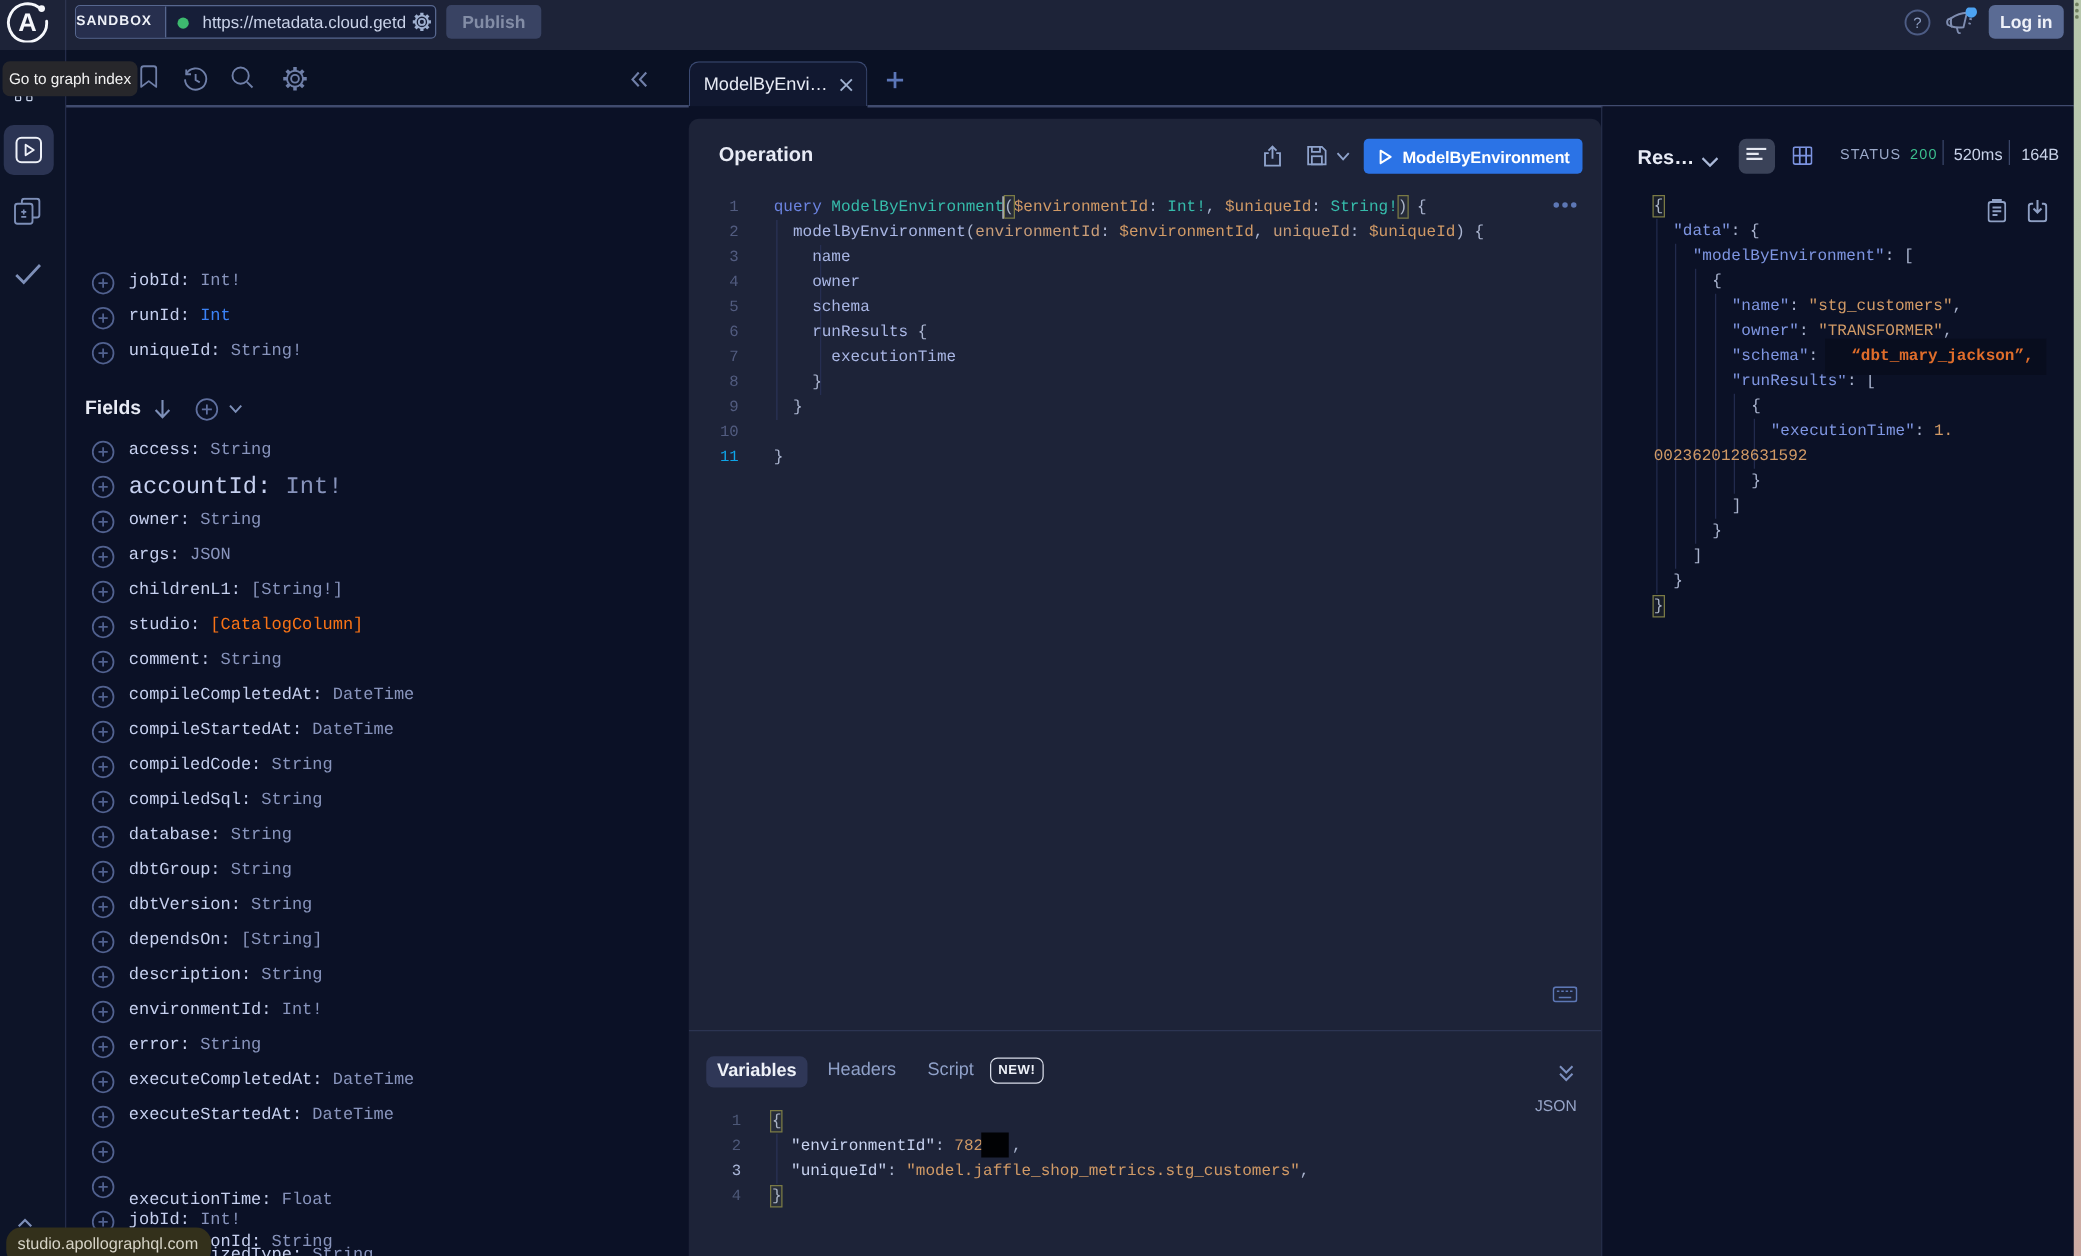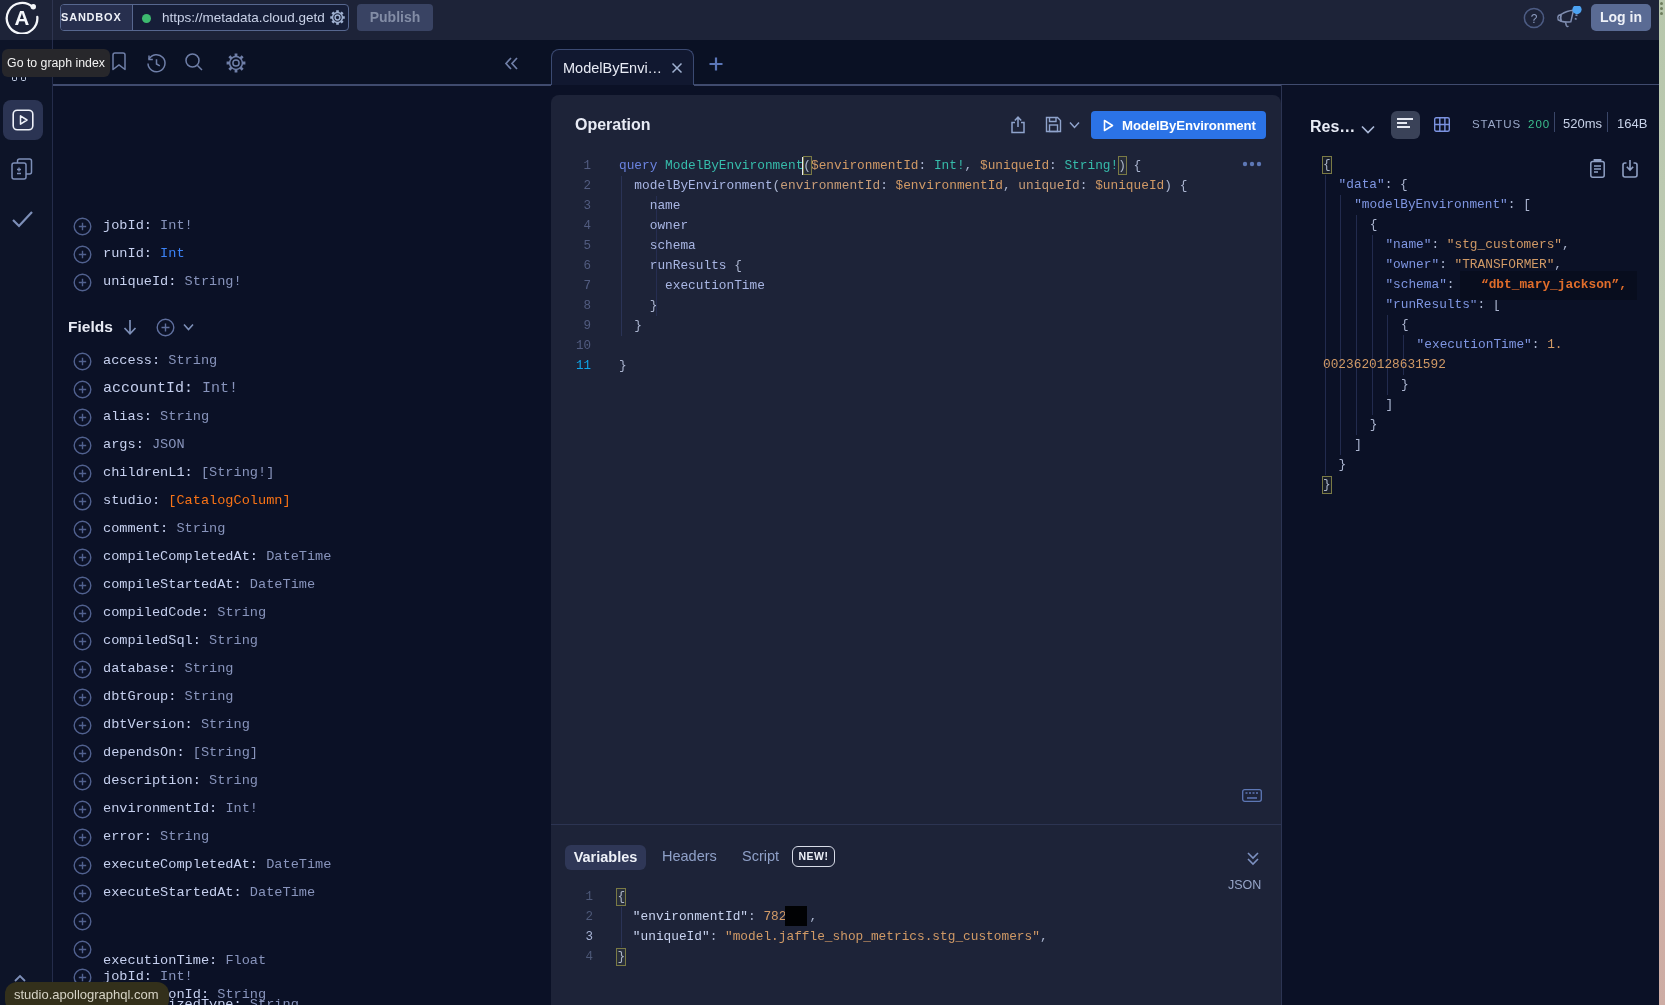--- a/index.html
+++ b/index.html
@@ -141,26 +141,26 @@
   <div class="abs mono" style="left:103px;top:272px;font-size:13.6px;line-height:20px;white-space:pre;"><span style="color:#c6d0ef">uniqueId:</span><span style="color:#8894bc"> String!</span></div>
   <svg class="abs" style="left:73px;top:351.5px;" width="19" height="19" viewBox="0 0 19 19">
       <circle cx="9.5" cy="9.5" r="8.3" fill="none" stroke="#51618f" stroke-width="1.4"></circle>
       <path d="M9.5 5.8 L9.5 13.2 M5.8 9.5 L13.2 9.5" stroke="#51618f" stroke-width="1.4"></path>
     </svg>
   <div class="abs mono" style="left:103px;top:351px;font-size:13.6px;line-height:20px;white-space:pre;"><span style="color:#c6d0ef">access:</span><span style="color:#8894bc"> String</span></div>
   <svg class="abs" style="left:73px;top:379.5px;" width="19" height="19" viewBox="0 0 19 19">
       <circle cx="9.5" cy="9.5" r="8.3" fill="none" stroke="#51618f" stroke-width="1.4"></circle>
       <path d="M9.5 5.8 L9.5 13.2 M5.8 9.5 L13.2 9.5" stroke="#51618f" stroke-width="1.4"></path>
     </svg>
-  <div class="abs mono" style="left:103px;top:379px;font-size:15px;line-height:20px;white-space:pre;"><span style="color:#c6d0ef">accountId:</span><span style="color:#8894bc"> Int!</span></div>
+  <div class="abs mono" style="left:103px;top:379px;font-size:19px;line-height:20px;white-space:pre;"><span style="color:#c6d0ef">accountId:</span><span style="color:#8894bc"> Int!</span></div>
   <svg class="abs" style="left:73px;top:407.5px;" width="19" height="19" viewBox="0 0 19 19">
       <circle cx="9.5" cy="9.5" r="8.3" fill="none" stroke="#51618f" stroke-width="1.4"></circle>
       <path d="M9.5 5.8 L9.5 13.2 M5.8 9.5 L13.2 9.5" stroke="#51618f" stroke-width="1.4"></path>
     </svg>
-  <div class="abs mono" style="left:103px;top:407px;font-size:13.6px;line-height:20px;white-space:pre;"><span style="color:#c6d0ef">alias:</span><span style="color:#8894bc"> String</span></div>
+  <div class="abs mono" style="left:103px;top:407px;font-size:13.6px;line-height:20px;white-space:pre;"><span style="color:#c6d0ef">owner:</span><span style="color:#8894bc"> String</span></div>
   <svg class="abs" style="left:73px;top:435.5px;" width="19" height="19" viewBox="0 0 19 19">
       <circle cx="9.5" cy="9.5" r="8.3" fill="none" stroke="#51618f" stroke-width="1.4"></circle>
       <path d="M9.5 5.8 L9.5 13.2 M5.8 9.5 L13.2 9.5" stroke="#51618f" stroke-width="1.4"></path>
     </svg>
   <div class="abs mono" style="left:103px;top:435px;font-size:13.6px;line-height:20px;white-space:pre;"><span style="color:#c6d0ef">args:</span><span style="color:#8894bc"> JSON</span></div>
   <svg class="abs" style="left:73px;top:463.5px;" width="19" height="19" viewBox="0 0 19 19">
       <circle cx="9.5" cy="9.5" r="8.3" fill="none" stroke="#51618f" stroke-width="1.4"></circle>
       <path d="M9.5 5.8 L9.5 13.2 M5.8 9.5 L13.2 9.5" stroke="#51618f" stroke-width="1.4"></path>
     </svg>
   <div class="abs mono" style="left:103px;top:463px;font-size:13.6px;line-height:20px;white-space:pre;"><span style="color:#c6d0ef">childrenL1:</span><span style="color:#8894bc"> [String!]</span></div>

